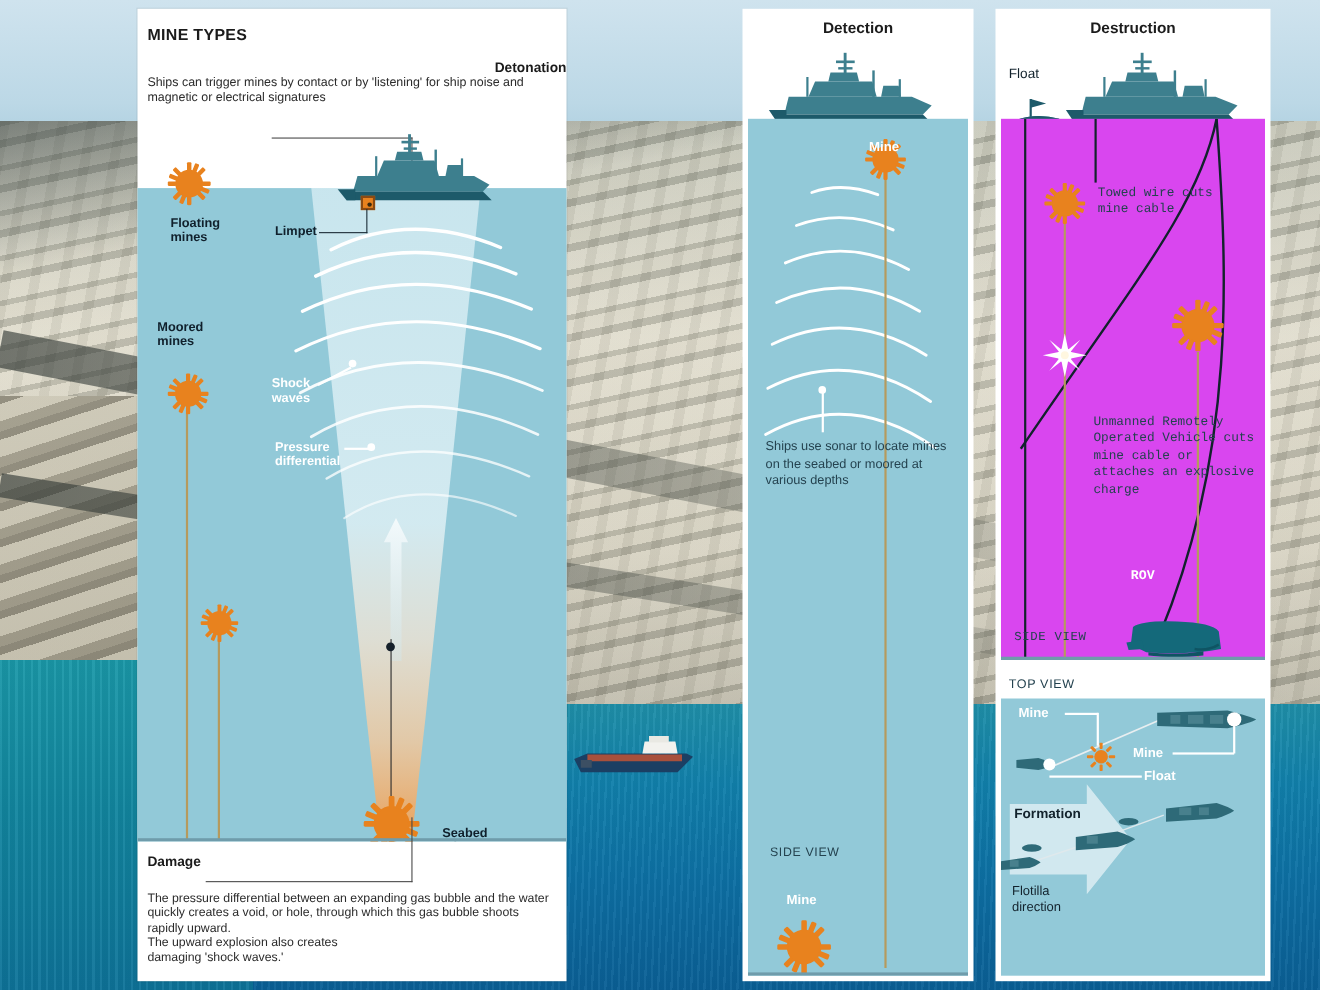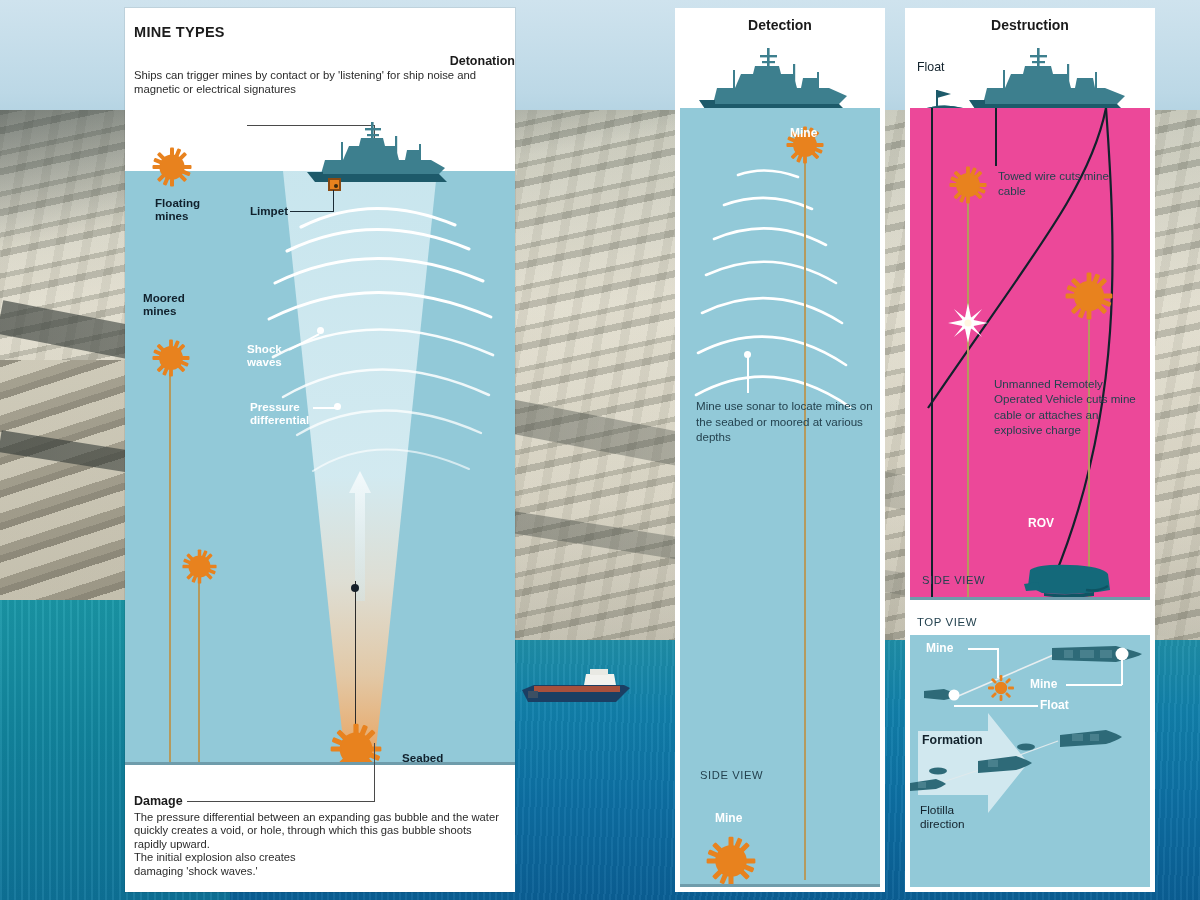--- a/index.html
+++ b/index.html
@@ -93,21 +93,21 @@
   }
   #mine-water {
     position:absolute; left:0; top:163px; width:390px; height:594px;
     background:#92c9d8; overflow:hidden;
   }
   .sea-floor {
     position:absolute; left:0; bottom:0; width:100%; height:3px;
     background:#6f9cab;
   }
   .dmg-title {
-    position:absolute; left:9px; top:786px;
+    position:absolute; left:9px; top:768px;
     font-size:12.5px; font-weight:bold; color:#1b1b1b;
   }
   .dmg-rule {
     position:absolute; left:62px; top:793px; width:188px; height:1px;
     background:#4a4a4a;
   }
   .dmg-rule-v {
     position:absolute; left:249px; top:735px; width:1px; height:59px;
     background:#4a4a4a;
   }
@@ -160,21 +160,21 @@
   .viewtag {
     position:absolute; font-size:11.2px; color:#24424f; letter-spacing:.6px;
   }
 
   
   #panel-destruction {
     left:905px; top:8px; width:250px; height:884px; background:#ffffff;
   }
   #des-water {
     position:absolute; left:5px; top:100px; width:240px; height:492px;
-    background:#ec4899; overflow:hidden;
+    background:#d946ef; overflow:hidden;font-family:Liberation Mono, monospace;
   }
   #des-top-water {
     position:absolute; left:5px; top:627px; width:240px; height:252px;
     background:#92c9d8; overflow:hidden;
   }
   .des-text {
     position:absolute; font-size:11.6px; color:#24424f; line-height:15.4px;
   }
   .top-view-tag {
     position:absolute; left:12px; top:608px;
@@ -378,21 +378,21 @@
   <div class="lead-line" style="left:165px;top:203px;width:44px;"></div>
   <div class="lead-line" style="left:208px;top:182px;width:1px;height:22px;"></div>
 
   <div class="dmg-rule-v"></div>
   <div class="dmg-rule"></div>
   <div class="dmg-title">Damage</div>
   <div class="dmg-body">
     <span>The pressure differential between an expanding gas bubble and the</span>
     <span>water quickly creates a void, or hole, through which this gas bubble</span>
     <span>shoots rapidly upward.</span><br>
-    <span>The initial explosion also creates</span><br>
+    <span>The upward explosion also creates</span><br>
     <span>damaging 'shock waves.'</span>
   </div>
 </div>
 
 <div class="panel" id="panel-detection">
   <div class="pnl-title">Detection</div>
 
   <svg style="position:absolute;left:22px;top:38px;" width="160" height="68">
     <g fill="#3d7f8e">
       <path d="M20 42 L132 42 L150 50 L142 58 L16 58 Z"></path>
@@ -440,21 +440,21 @@
         <rect x="18" y="31.5" width="4" height="8" rx="1" transform="rotate(22.5 20 20)"></rect>
         <rect x="0.5" y="18" width="8" height="4" rx="1" transform="rotate(22.5 20 20)"></rect>
         <rect x="31.5" y="18" width="8" height="4" rx="1" transform="rotate(22.5 20 20)"></rect>
       </g>
     </svg>
     <div class="toplabel" style="left:110px;top:18px;">Mine</div>
 
     <div class="lead-dot" style="left:64px;top:243px;"></div>
     <div class="lead-white" style="left:67px;top:249px;width:1.6px;height:36px;"></div>
 
-    <div class="det-text" style="left:16px;top:290px;width:180px;">Mine use sonar to locate mines on the seabed or moored at various depths</div>
+    <div class="det-text" style="left:16px;top:290px;width:180px;">Ships use sonar to locate mines on the seabed or moored at various depths</div>
 
     <div class="viewtag" style="left:20px;top:661px;">SIDE VIEW</div>
 
     <div class="toplabel" style="left:35px;top:703px;color:#ffffff;">Mine</div>
     <svg class="mine" style="left:26px;top:728px;" width="50" height="50" viewBox="0 0 40 40">
       <g fill="#e8821e">
         <circle cx="20" cy="20" r="12.6"></circle>
         <rect x="18" y="0.5" width="4" height="8" rx="1"></rect>
           <rect x="18" y="31.5" width="4" height="8" rx="1"></rect>
         <rect x="0.5" y="18" width="8" height="4" rx="1"></rect>

